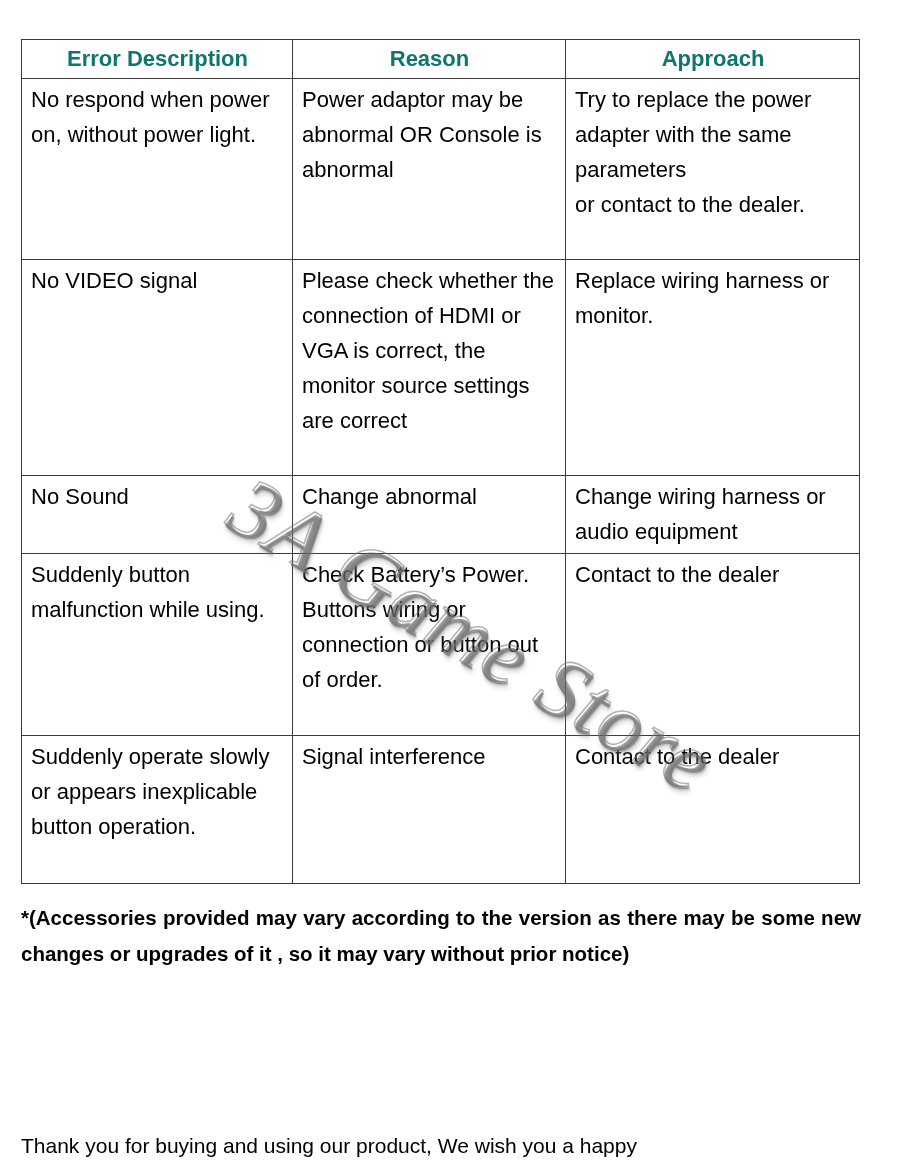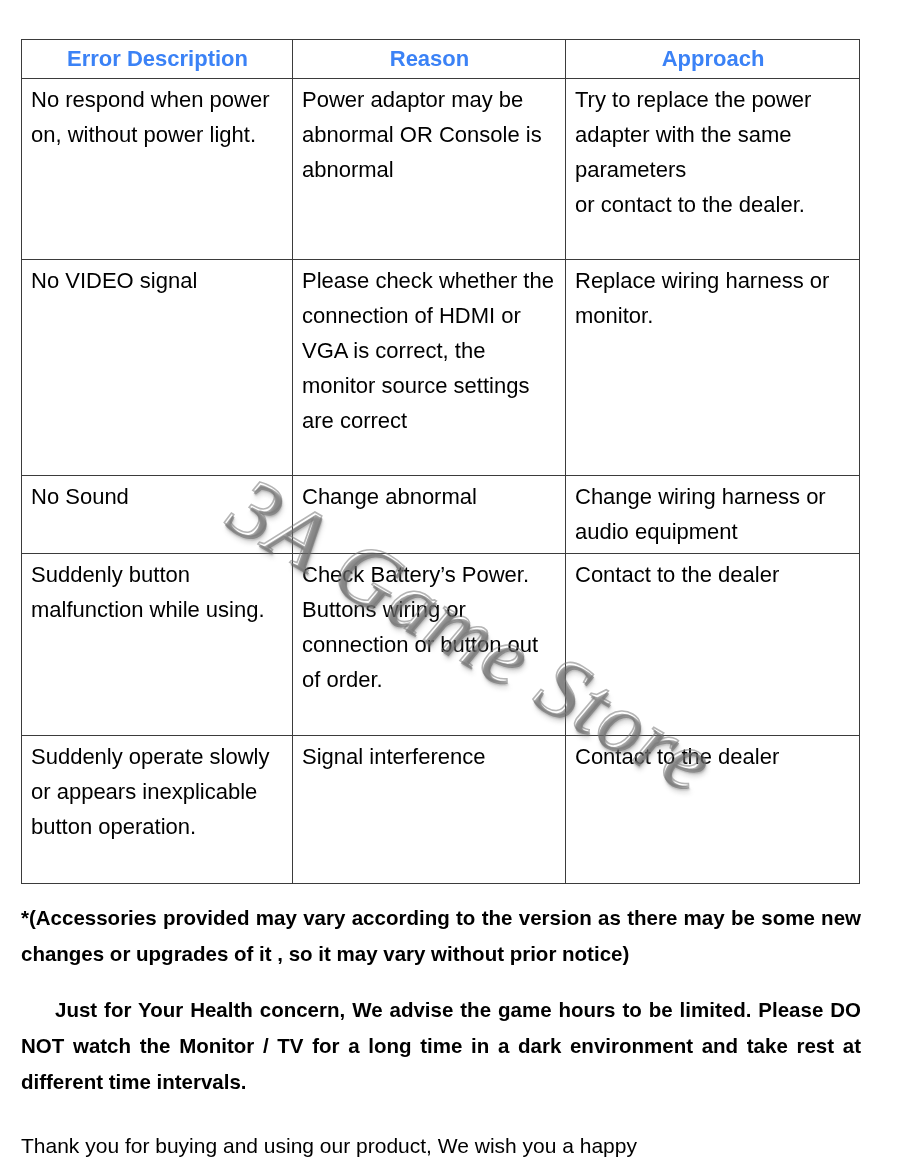--- a/index.html
+++ b/index.html
@@ -54,21 +54,21 @@
     font-weight: normal;
     text-align: left;
     background: transparent;
   }
   .col-a { width: 271px; }
   .col-b { width: 273px; }
   .col-c { width: 294px; }
 
   .diag-table thead th {
     text-align: center;
-    color: #3b82f6;
+    color: #0f766e;
     font-weight: bold;
     font-size: 22px;
     line-height: 34px;
     height: 36px;
     padding-top: 1px;
     padding-bottom: 1px;
     vertical-align: middle;
   }
 
   .cell-line { display: block; white-space: pre-wrap; }
@@ -193,17 +193,16 @@
       </tr>
     </tbody>
   </table>
 
   <div class="watermark">
     <div class="wm-text">3A Game Store</div>
   </div>
 
   <div class="notice notice-1">*(Accessories provided may vary according to the    version as    there may be some new changes or upgrades of it , so it   may   vary without prior notice)</div>
 
-  <div class="notice notice-2"><span class="indent"></span><span>Just for Your Health concern, We advise the game hours to be limited. Please DO NOT watch the Monitor / TV for a long time in a dark environment and take rest at different time intervals.</span></div>
 
   <div class="thanks">Thank you for buying and using our product, We wish you a happy</div>
 
 </div>
 
 </body></html>

